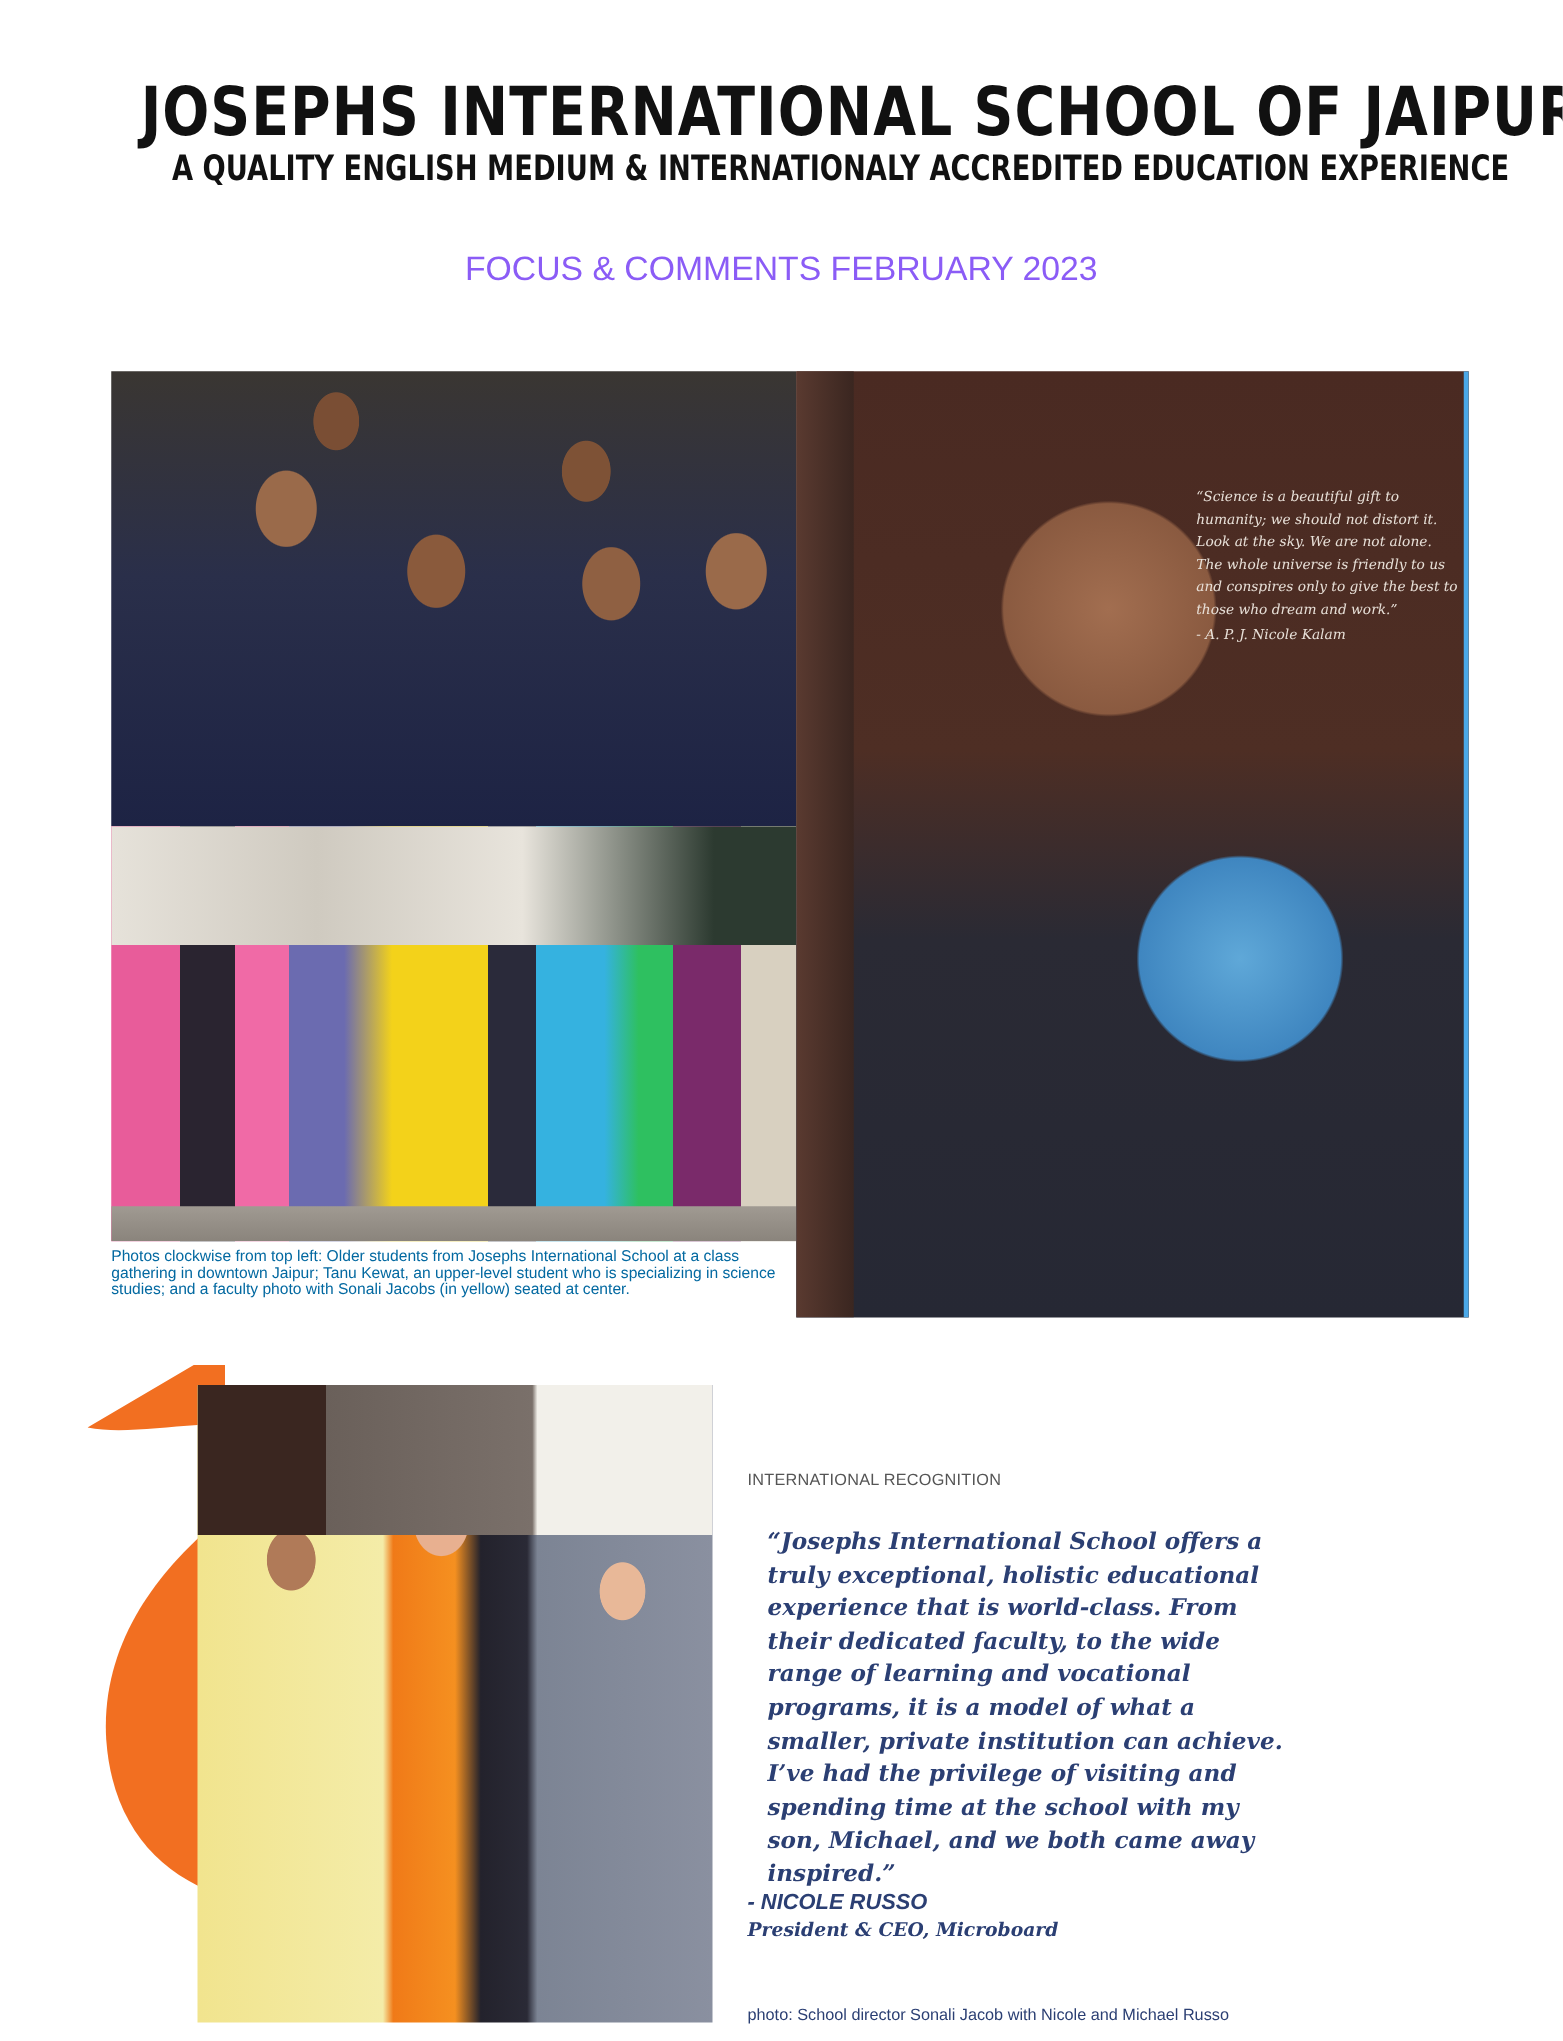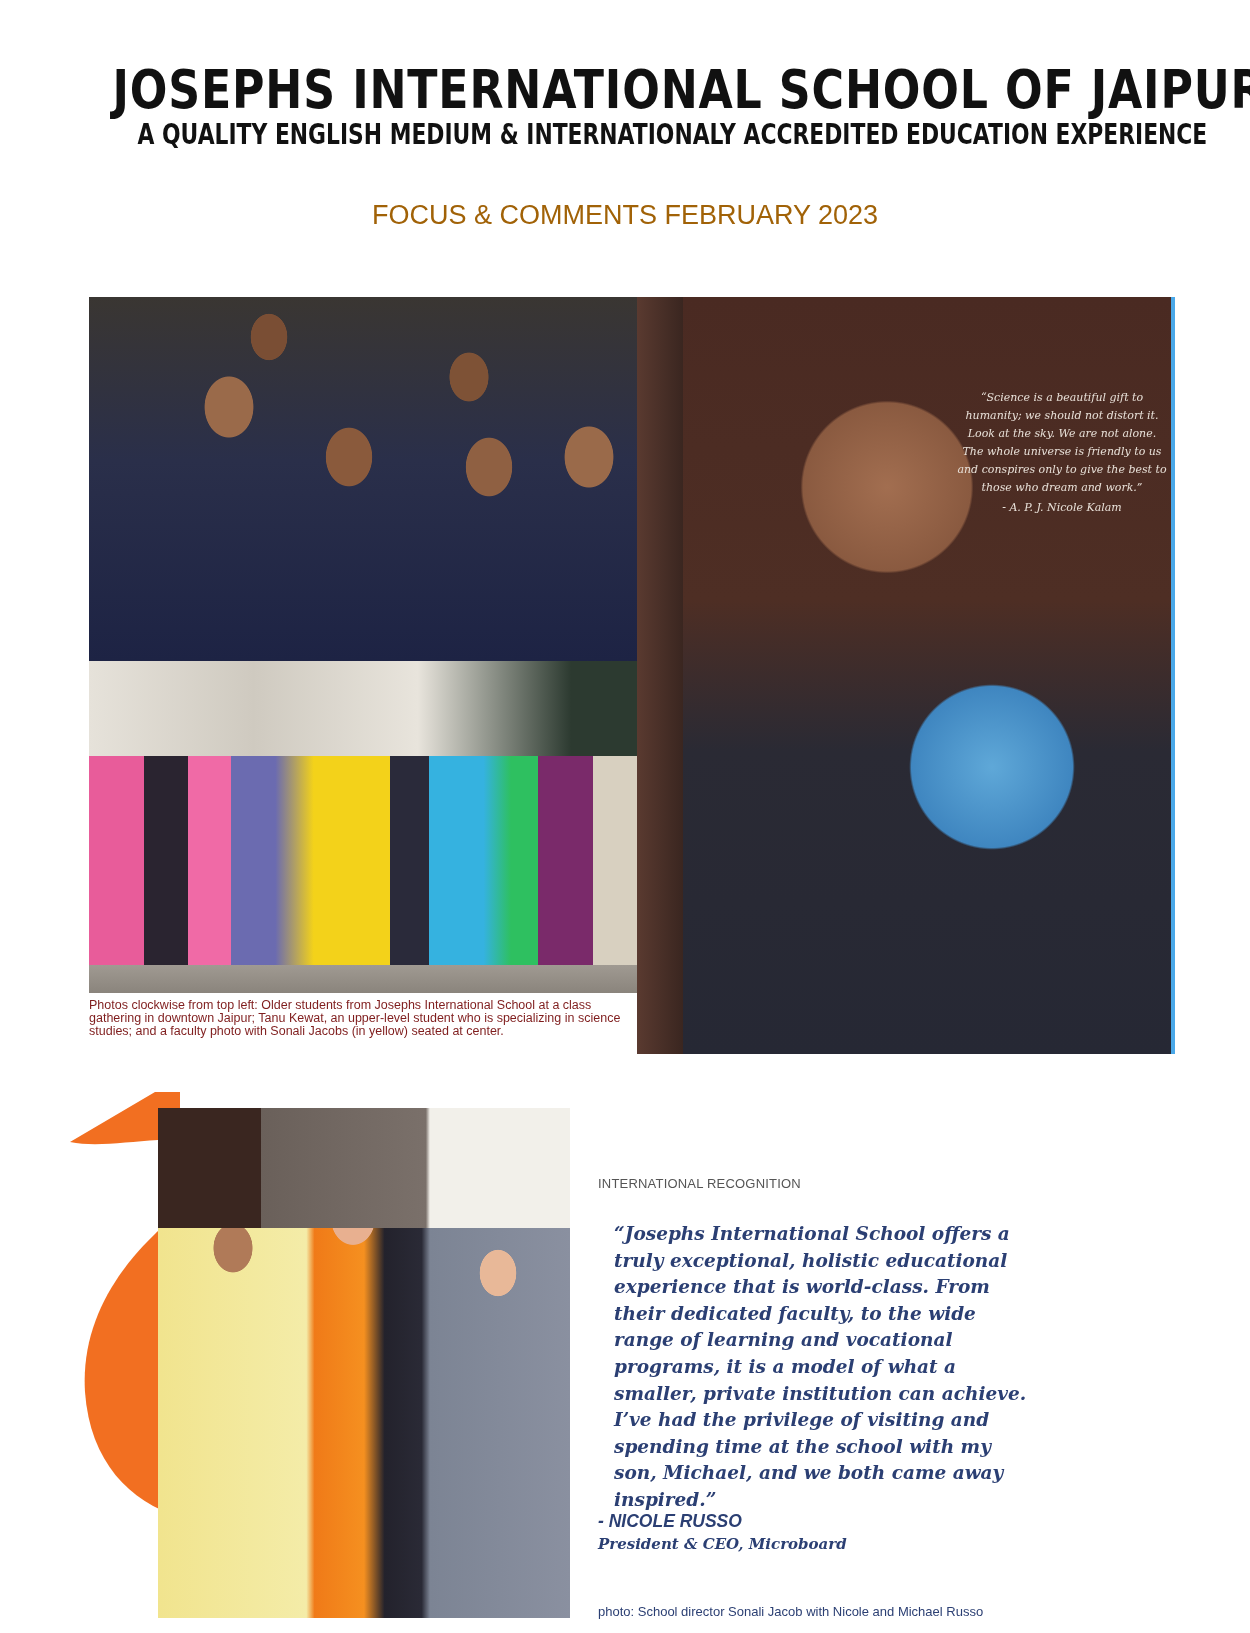--- a/index.html
+++ b/index.html
@@ -11,21 +11,21 @@
       letter-spacing: 1px; color: #111; transform: scaleX(0.82); transform-origin: center top;
       white-space: nowrap;
     }
     .subtitle {
       position: absolute; left: 0; top: 118px; width: 1250px; text-align: center;
       font-family: "DejaVu Sans", sans-serif; font-weight: bold; font-size: 28px;
       color: #111; transform: scaleX(0.78); transform-origin: center top; white-space: nowrap;
     }
     .issue {
       position: absolute; left: 0; top: 200px; width: 1250px; text-align: center;
-      font-family: "Liberation Sans", sans-serif; font-size: 27px; color: #a16207;
+      font-family: "Liberation Sans", sans-serif; font-size: 27px; color: #8b5cf6;
     }
 
     .photo { position: absolute; overflow: hidden; }
     .photo-students {
       left: 89px; top: 297px; width: 548px; height: 364px;
       background:
         radial-gradient(ellipse 40px 50px at 140px 110px, #9a6a4a 60%, transparent 62%),
         radial-gradient(ellipse 38px 48px at 260px 160px, #8a5a3c 60%, transparent 62%),
         radial-gradient(ellipse 38px 48px at 400px 170px, #8f6042 60%, transparent 62%),
         radial-gradient(ellipse 40px 50px at 500px 160px, #9a6a4a 60%, transparent 62%),
@@ -46,40 +46,39 @@
     .photo-faculty::after {
       content: ""; position: absolute; left: 0; bottom: 0; width: 100%; height: 28px;
       background: linear-gradient(180deg, #a09a92, #8a847c);
     }
     .photo-globe {
       left: 637px; top: 297px; width: 538px; height: 757px;
       background:
         radial-gradient(circle 120px at 250px 190px, #a26e50 0%, #8a5a40 70%, transparent 72%),
         radial-gradient(circle 115px at 355px 470px, #5fa8d8 0%, #3f86c0 70%, transparent 72%),
         linear-gradient(180deg, #4a2a22 0%, #4e2e24 40%, #2a2a34 60%, #262834 100%);
-      text-align: center;
     }
     .photo-globe::before {
       content: ""; position: absolute; left: 0; top: 0; width: 46px; height: 100%;
       background: linear-gradient(90deg, #5a3a30, #3a2620);
     }
     .photo-globe::after {
       content: ""; position: absolute; right: 0; top: 0; width: 4px; height: 100%;
       background: #4aa8e8;
     }
     .globe-quote {
       position: absolute; left: 320px; top: 92px; width: 210px;
       font-family: "DejaVu Serif", serif; font-style: italic; font-size: 11px; line-height: 18px;
       color: #e8e0d8; z-index: 2;
     }
     .globe-quote .author { display: block; margin-top: 2px; }
 
     .caption {
       position: absolute; left: 89px; top: 999px; width: 540px;
-      font-family: "Liberation Sans", sans-serif; font-size: 12.5px; line-height: 13px; color: #7f1d1d;
+      font-family: "Liberation Sans", sans-serif; font-size: 12.5px; line-height: 13px; color: #0369a1;
     }
 
     .orange-shape { position: absolute; left: 70px; top: 1092px; width: 110px; height: 425px; }
 
     .photo-visit {
       left: 158px; top: 1108px; width: 412px; height: 510px;
       background:
         radial-gradient(ellipse 36px 44px at 195px 110px, #e8b090 60%, transparent 62%),
         radial-gradient(ellipse 32px 40px at 75px 140px, #b07a58 60%, transparent 62%),
         radial-gradient(ellipse 30px 38px at 340px 165px, #e8b898 60%, transparent 62%),

